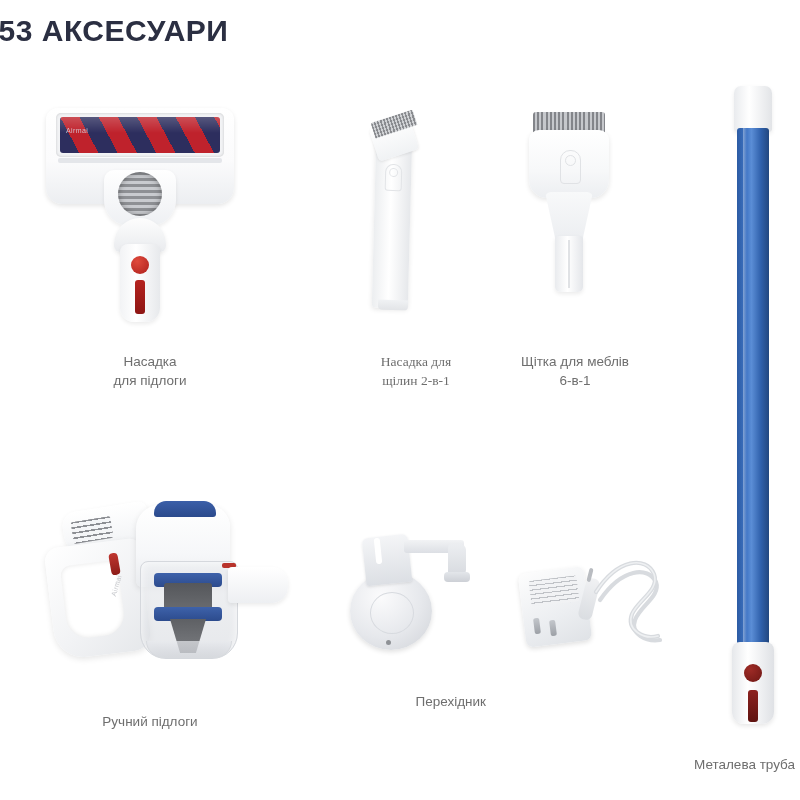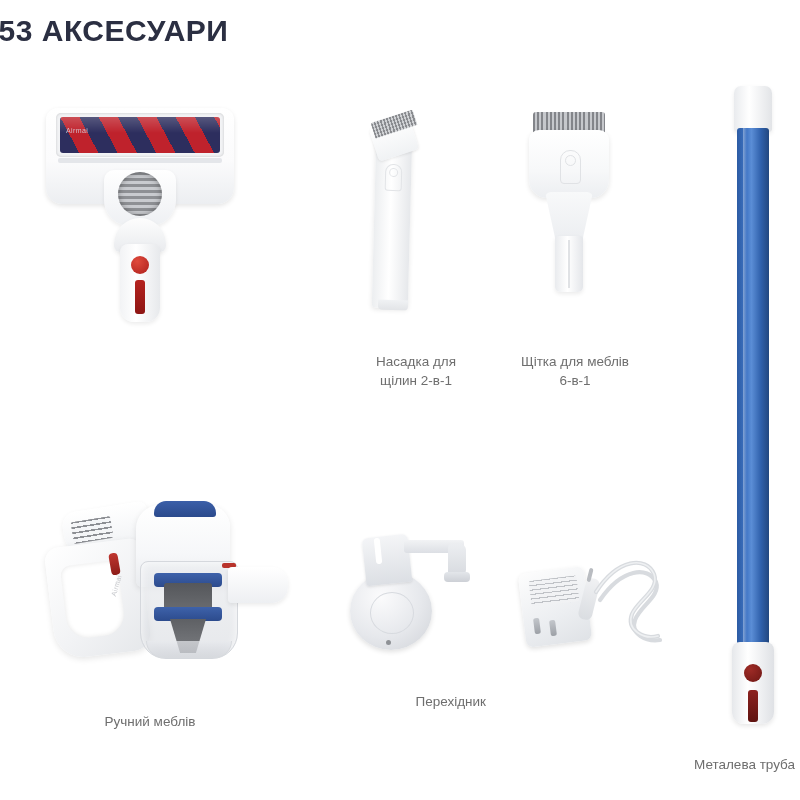--- a/index.html
+++ b/index.html
@@ -424,21 +424,21 @@
     position:absolute; left:72px; top:20px; width:4px; height:14px;
     background:#b9bcc1; border-radius:2px;
     transform:rotate(14deg);
   }
   .ch-cable {
     position:absolute; left:72px; top:4px; width:76px; height:92px;
   }
 
   
   .lbl-floor   { left: 62px;  top: 352px; width: 176px; }
-  .lbl-crevice { left: 332px; top: 352px; width: 168px; }
+  .lbl-crevice { left: 332px; top: 352px; width: 168px; font-family: Liberation Serif, serif; }
   .lbl-furn    { left: 490px; top: 352px; width: 170px; }
   .lbl-hand    { left: 62px;  top: 712px; width: 176px; }
   .lbl-adapter { left: 318px; top: 692px; width: 168px; text-align: right; }
   .lbl-charge  { left: 490px; top: 712px; width: 170px; }
   .lbl-tube    { left: 694px; top: 755px; width: 130px; text-align: left; }
 </style>
 </head>
 <body>
 
 <div id="page">
@@ -453,20 +453,22 @@
       </div>
       <div class="fn-lip"></div>
     </div>
     <div class="fn-neck"></div>
     <div class="fn-bellow"></div>
     <div class="fn-joint"></div>
     <div class="fn-stem"></div>
     <div class="fn-btn"></div>
     <div class="fn-slot"></div>
   </div>
+  <div class="item-label lbl-floor">Насадка
+для підлоги</div>
 
   <div class="art crevice">
     <div class="cr-body"></div>
     <div class="cr-top"></div>
     <div class="cr-bristles"></div>
     <div class="cr-keyhole"></div>
     <div class="cr-tip"></div>
   </div>
   <div class="item-label lbl-crevice">Насадка для
 щілин 2-в-1</div>
@@ -502,21 +504,21 @@
     <div class="hh-bluecap"></div>
     <div class="hh-cup"></div>
     <div class="hh-ring1"></div>
     <div class="hh-filter"></div>
     <div class="hh-ring2"></div>
     <div class="hh-cone"></div>
     <div class="hh-bottom"></div>
     <div class="hh-redmark"></div>
     <div class="hh-outlet"></div>
   </div>
-  <div class="item-label lbl-hand">Ручний меблів</div>
+  <div class="item-label lbl-hand">Ручний підлоги</div>
 
   <div class="art adapter">
     <div class="ad-plate"></div>
     <div class="ad-inner"></div>
     <div class="ad-screw-a"></div>
     <div class="ad-screw-b"></div>
     <div class="ad-clip"></div>
     <div class="ad-clip-slot"></div>
     <div class="ad-arm"></div>
     <div class="ad-arm-down"></div>

